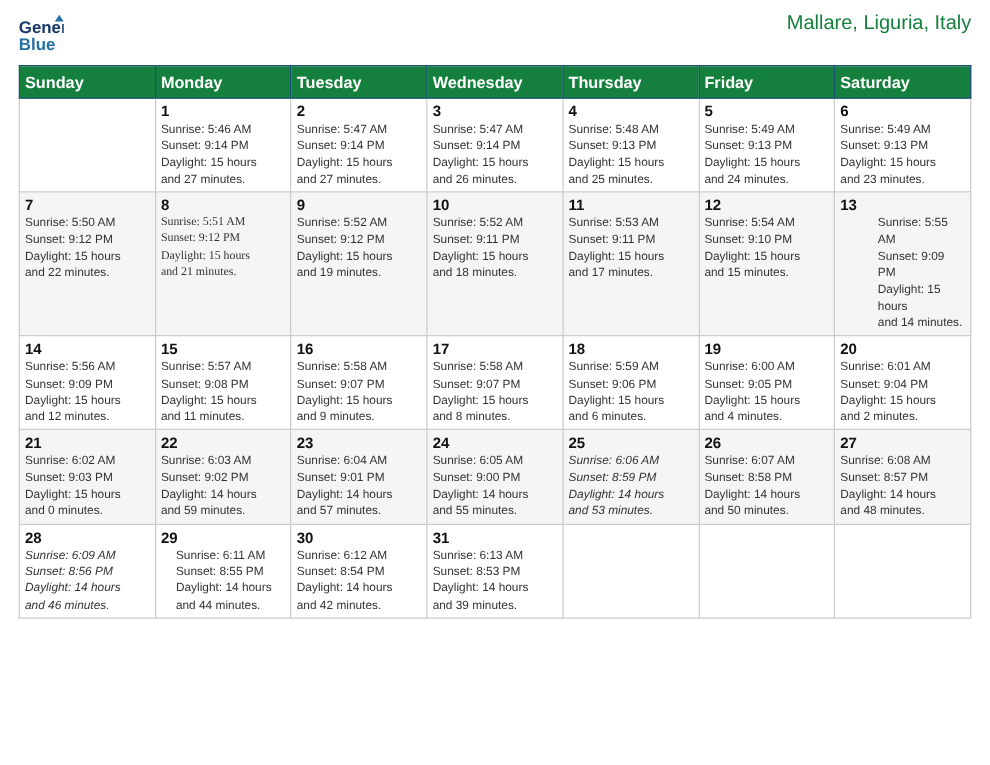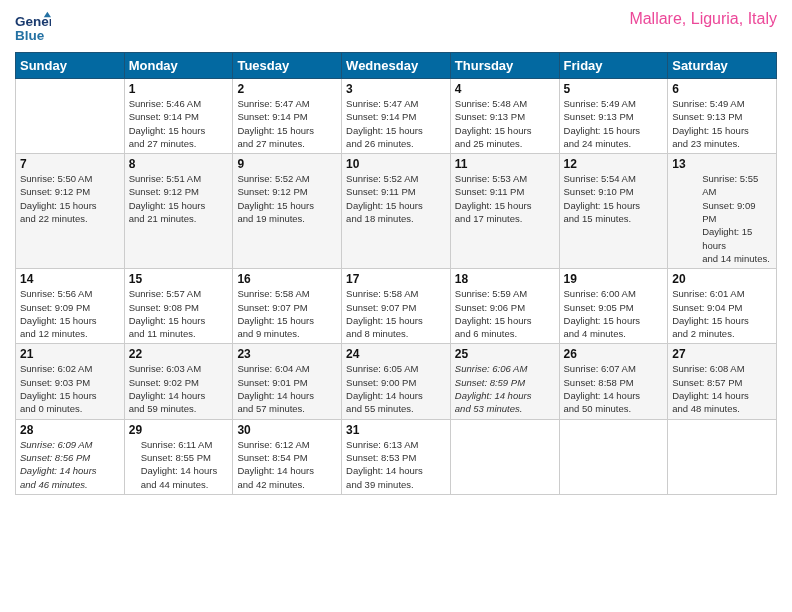--- a/index.html
+++ b/index.html
@@ -35,21 +35,21 @@
       text-align: right;
     }
     .main-title {
       font-size: 36px;
       font-weight: bold;
       color: #1a1a2e;
       line-height: 1.1;
     }
     .subtitle {
       font-size: 16px;
-      color: #ec4899;
+      color: #15803d;
     }
     .calendar {
       width: 100%;
       border-collapse: collapse;
       border: 1px solid #ccc;
     }
     .calendar th {
       background-color: #2471a3;
       color: #fff;
       font-size: 13px;
@@ -82,21 +82,21 @@
     .empty-cell {
       background: #f9f9f9;
     }
     tr:nth-child(odd) td {
       background: #ffffff;
     }
     tr:nth-child(even) td {
       background: #f5f5f5;
     }
     .calendar thead tr th {
-      background: #0369a1;
+      background: #15803d;
     }
   </style>
 </head>
 <body>
 
 <div class="page">
   <div class="header">
     <div class="logo">
       <svg class="logo-icon" viewBox="0 0 40 40">
         <text x="0" y="18" font-size="15" font-weight="bold" fill="#1a3a6e">General</text>
@@ -170,21 +170,21 @@
         <tr>
           <td>
             <span class="day-number">7</span>
             <div class="day-info" style="white-space: pre-line;">Sunrise: 5:50 AM
 Sunset: 9:12 PM
 Daylight: 15 hours
 and 22 minutes.</div>
           </td>
           <td>
             <span class="day-number">8</span>
-            <div class="day-info" style="white-space: pre-line;">Sunrise: 5:51 AM
+            <div class="day-info" style="white-space: pre-line; font-family: Liberation Serif, serif;">Sunrise: 5:51 AM
 Sunset: 9:12 PM
 Daylight: 15 hours
 and 21 minutes.</div>
           </td>
           <td>
             <span class="day-number">9</span>
             <div class="day-info" style="white-space: pre-line;">Sunrise: 5:52 AM
 Sunset: 9:12 PM
 Daylight: 15 hours
 and 19 minutes.</div>

